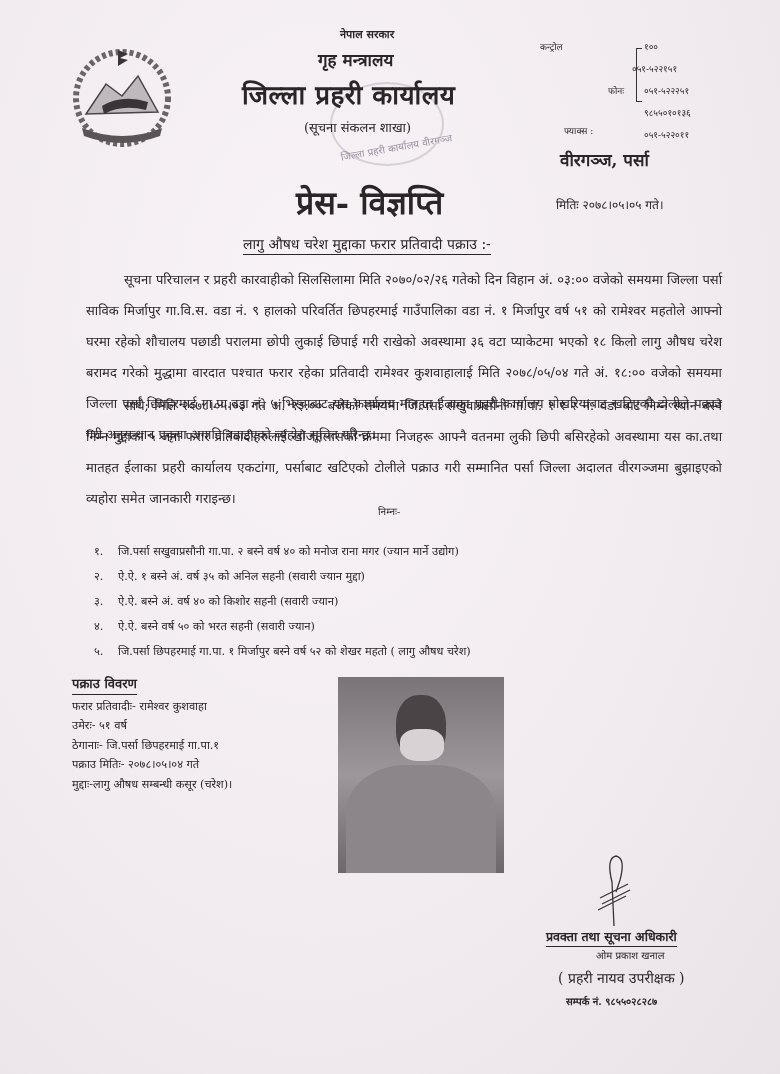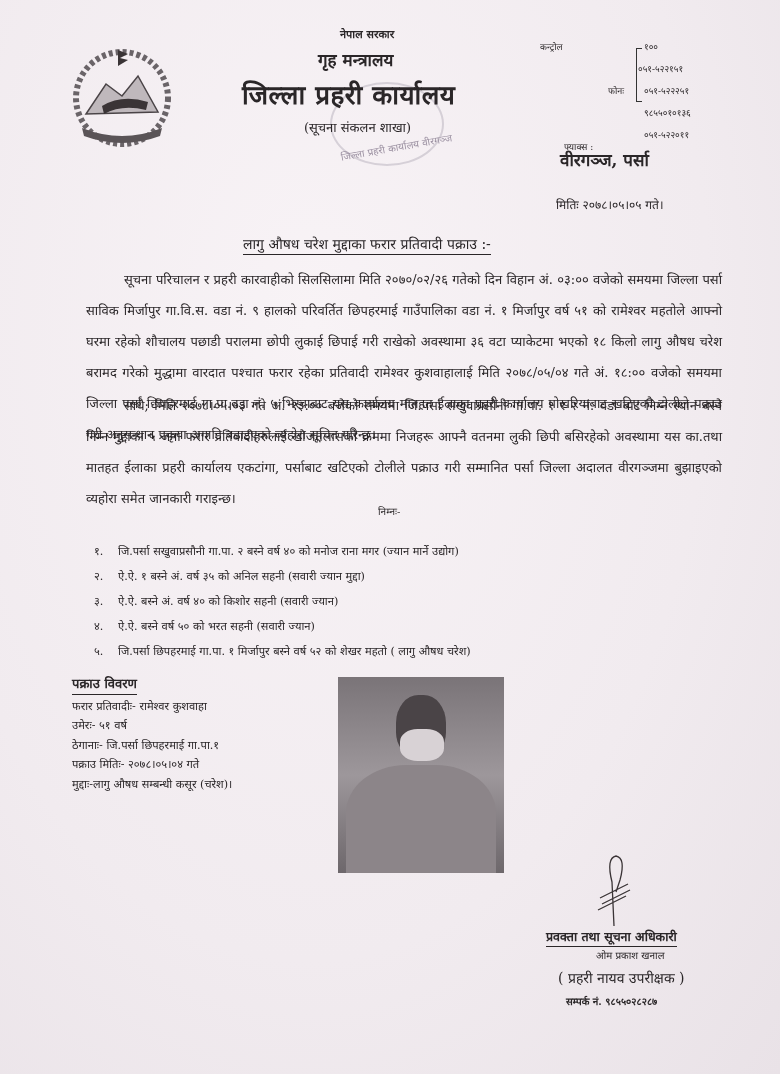--- a/index.html
+++ b/index.html
@@ -106,41 +106,42 @@
   <div class="abs branch">(सूचना संकलन शाखा)</div>
 
   <div class="abs contacts">
     <div class="row" style="left:0;top:0;">
       <span>कन्ट्रोल</span>
       <span style="position:absolute;left:104px;">१००</span>
     </div>
     <div class="row" style="left:68px;top:44px;">
       <span>फोनः</span>
     </div>
-    <div class="row" style="left:98px;top:22px;align-items:center;">
+    <div class="row" style="left:92px;top:22px;align-items:center;">
       <span>०५१-५२२१५१</span>
     </div>
     <div class="row" style="left:104px;top:44px;justify-content:center;">
       <span>०५१-५२२२५१</span>
     </div>
     <div class="row" style="left:104px;top:66px;">
       <span>९८५५०१०१३६</span>
     </div>
-    <div class="row" style="left:24px;top:100px;align-items:flex-end;">
+    <div class="row" style="left:24px;top:84px;align-items:flex-end;">
       <span>फ्याक्स :</span>
     </div>
     <div class="row" style="left:104px;top:88px;">
       <span>०५१-५२२०११</span>
     </div>
   </div>
   <div class="bracket"></div>
 
   <div class="abs city">वीरगञ्ज, पर्सा</div>
   <div class="abs date">मितिः २०७८।०५।०५ गते।</div>
 
+  <div class="abs press-title">प्रेस- विज्ञप्ति</div>
   <div class="abs subject">लागु औषध चरेश मुद्दाका फरार प्रतिवादी पक्राउ :-</div>
 
   <div class="body-text p1">
     <p>सूचना परिचालन र प्रहरी कारवाहीको सिलसिलामा मिति २०७०/०२/२६ गतेको दिन विहान अं. ०३:०० वजेको समयमा जिल्ला पर्सा साविक मिर्जापुर गा.वि.स. वडा नं. ९ हालको परिवर्तित छिपहरमाई गाउँपालिका वडा नं. १ मिर्जापुर वर्ष ५१ को रामेश्वर महतोले आफ्नो घरमा रहेको शौचालय पछाडी परालमा छोपी लुकाई छिपाई गरी राखेको अवस्थामा ३६ वटा प्याकेटमा भएको १८ किलो लागु औषध चरेश बरामद गरेको मुद्धामा वारदात पश्चात फरार रहेका प्रतिवादी रामेश्वर कुशवाहालाई मिति २०७८/०५/०४ गते अं. १८:०० वजेको समयमा जिल्ला पर्सा छिपहरमाई गा.पा.वडा नं. ५ भिस्वाबाट यस कार्यालय मातहत ईलाका प्रहरी कार्यालय पोखरियाबाट खटिएको टोलीले पक्राउ गरी अनुसन्धान प्रकृया अगाडि बढाइएको व्यहोरा सूचित गरिन्छ।</p>
   </div>
   <div class="body-text p2">
     <p>साथै; मिति २०७८।०५।०३ गते अं. १३:०० बजेको समयमा जि.पर्सा सखुवाप्रसौनी गा.पा. १ र २ नं. वडा बाट निम्न स्थान बस्ने निम्न मुद्दाका ५ जना फरार प्रतिवादीहरुलाई खोजतलासको क्रममा निजहरू आफ्नै वतनमा लुकी छिपी बसिरहेको अवस्थामा यस का.तथा मातहत ईलाका प्रहरी कार्यालय एकटांगा, पर्साबाट खटिएको टोलीले पक्राउ गरी सम्मानित पर्सा जिल्ला अदालत वीरगञ्जमा बुझाइएको व्यहोरा समेत जानकारी गराइन्छ।</p>
   </div>
 
   <div class="abs nimna">निम्नः-</div>

